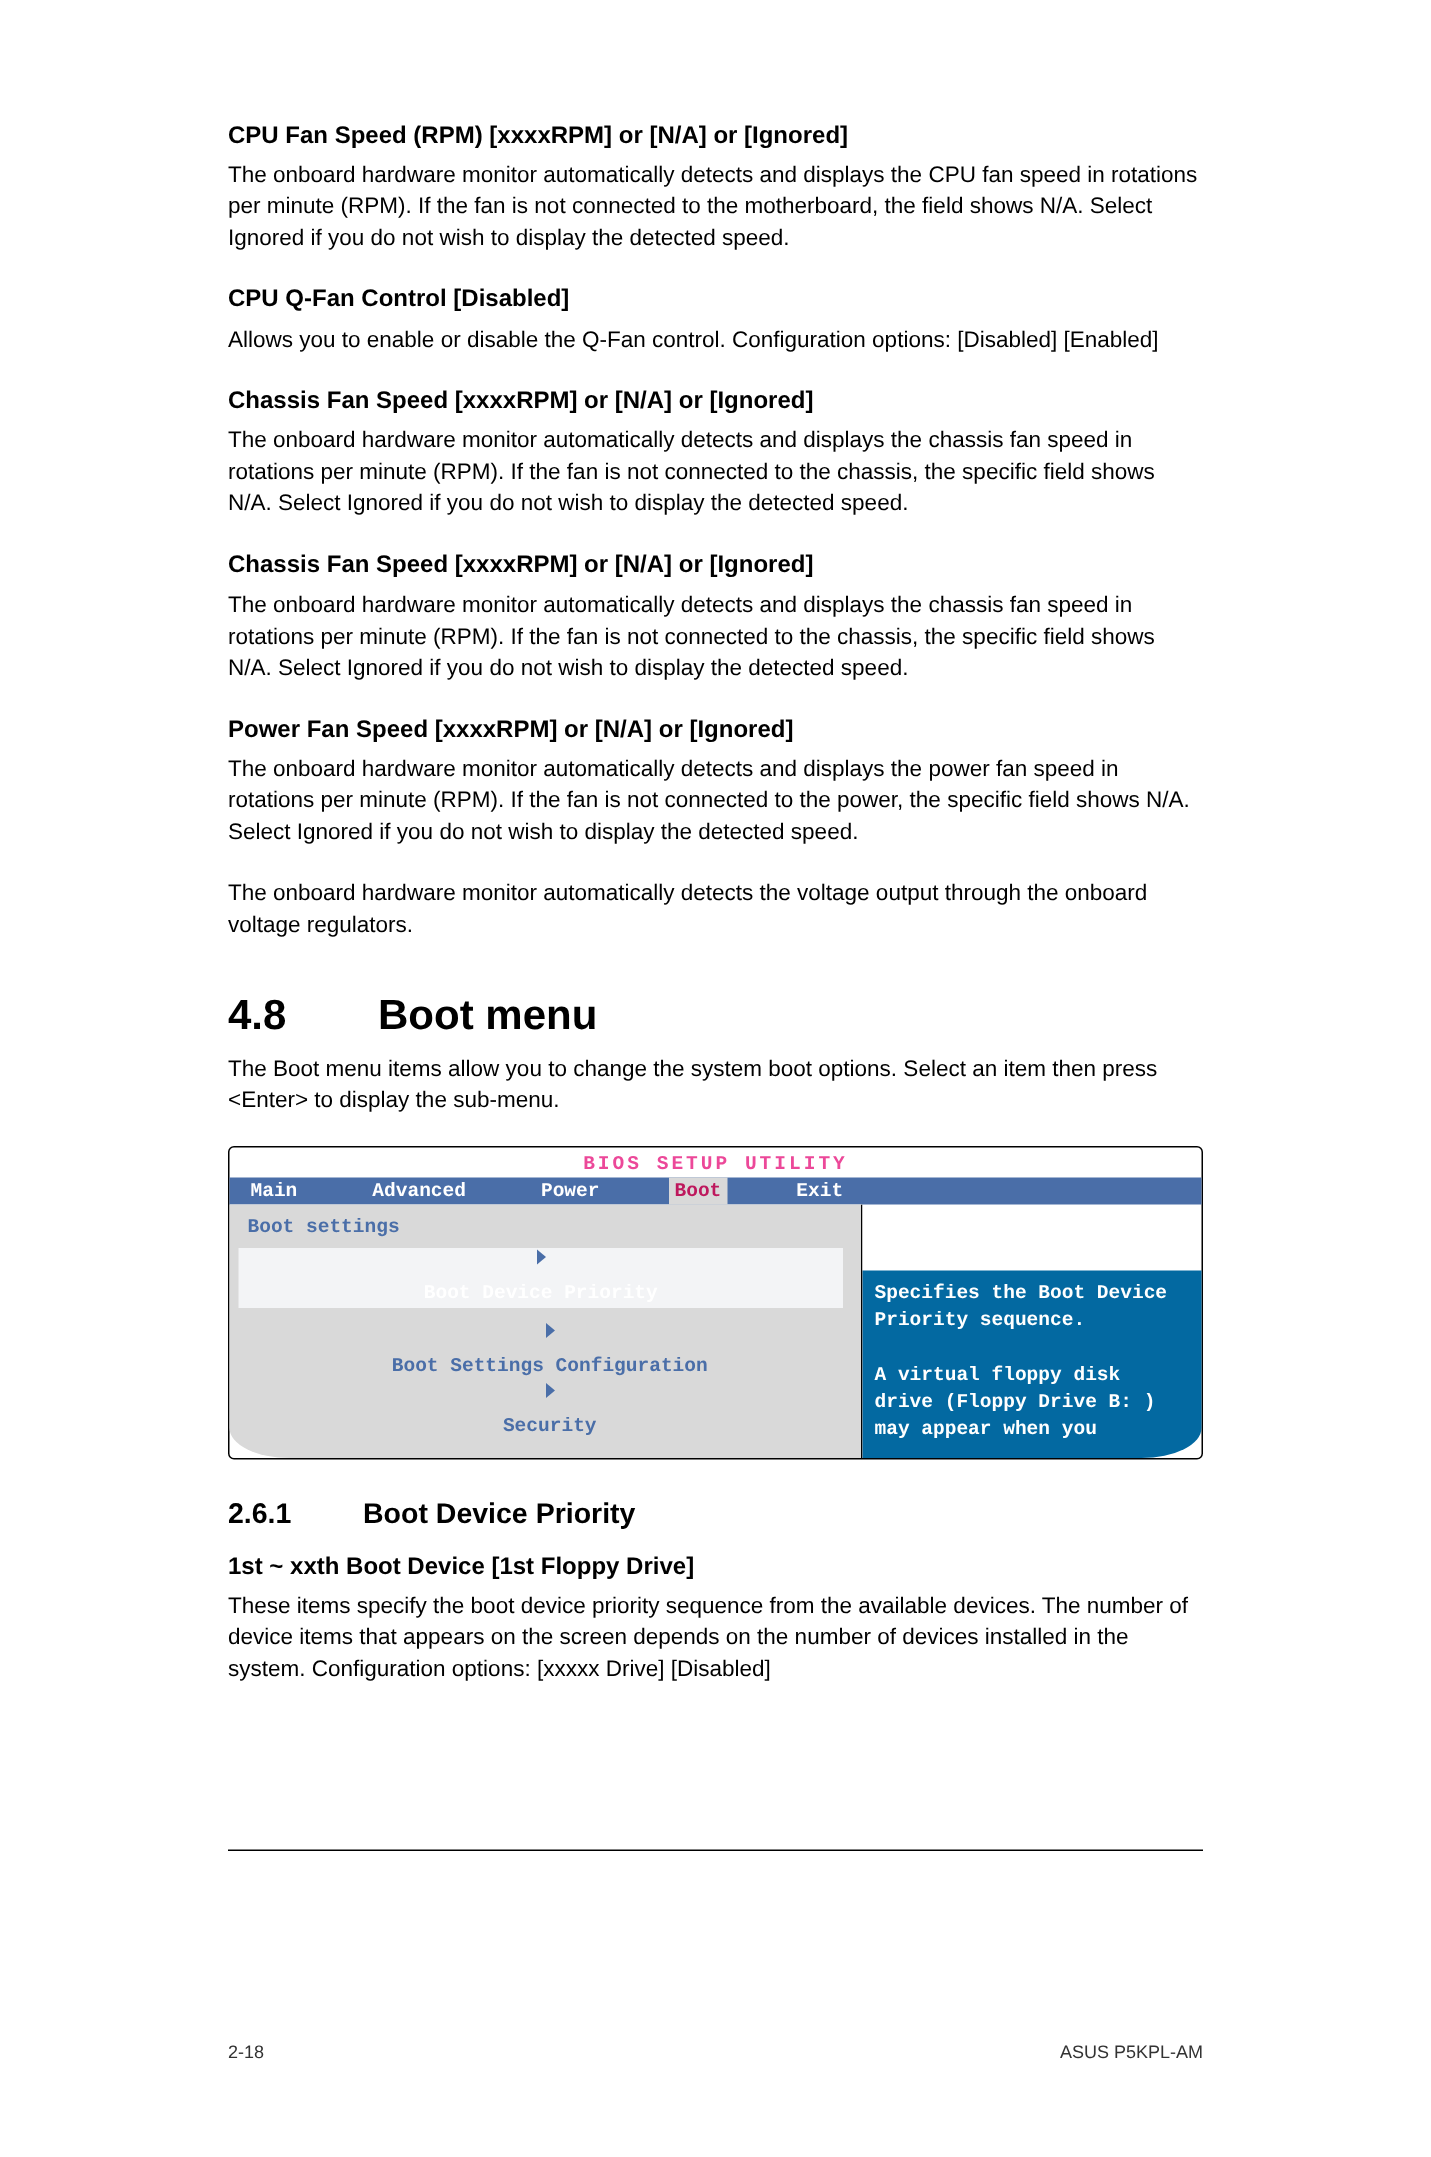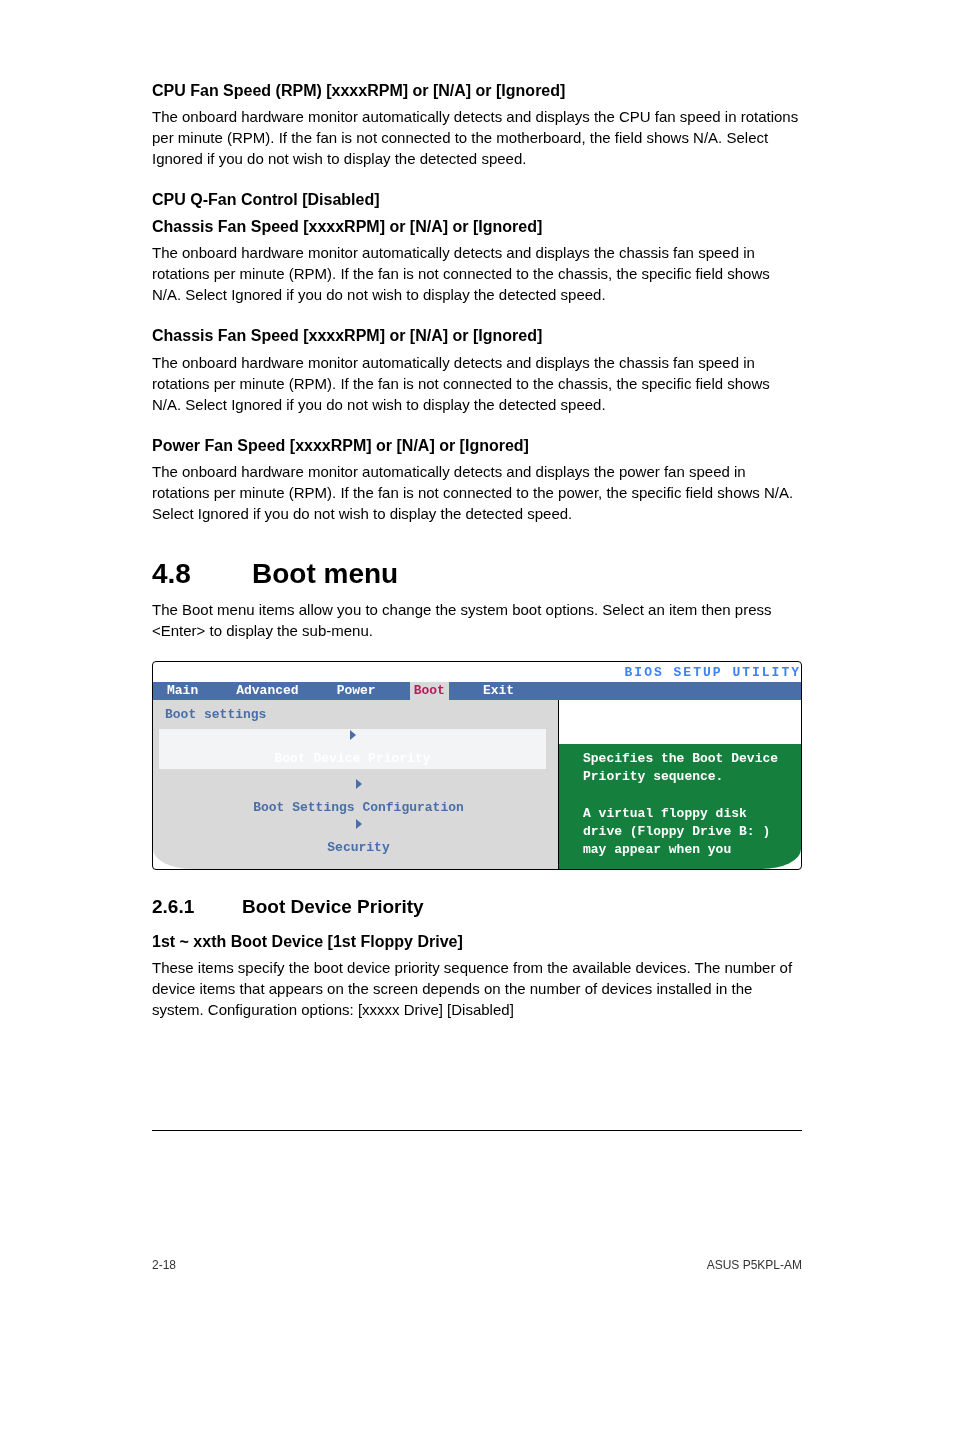--- a/index.html
+++ b/index.html
@@ -49,36 +49,36 @@
   .bios-box {
     border: 1px solid #000;
     border-radius: 4px;
     overflow: visible;
     margin: 14px 0 6px 0;
     position: relative;
     font-family: "Courier New", monospace;
     font-size: 13px;
   }
   .bios-title {
-    text-align: right;
-    color: #3b82f6;
+    text-align: center;
+    color: #ec4899;
     font-weight: bold;
     font-size: 13px;
     padding-top: 2px;
     letter-spacing: 2px;
   }
   .bios-tabs {
     display: flex;
     background: #4a6ea8;
     color: #fff;
     height: 18px;
     align-items: center;
     padding-left: 10px;
     font-weight: bold;
-    gap: 30px;
+    gap: 42px;
   }
   .bios-tab {
     padding: 0 4px;
   }
   .bios-tab.active {
     background: #d9d9d9;
     color: #be185d;
   }
   .bios-body {
     display: flex;
@@ -87,23 +87,23 @@
   .bios-left {
     flex: 1;
     background: #d9d9d9;
     padding: 6px 12px 10px 12px;
     border-right: 1px solid #000;
     border-bottom-left-radius: 40px 20px;
     position: relative;
   }
   .bios-right {
     width: 210px;
-    background: #15803d;
+    background: #0369a1;
     color: #fff;
-    padding: 6px 8px 10px 24px;
+    padding: 6px 8px 10px 8px;
     font-weight: bold;
     white-space: pre-line;
     border-bottom-right-radius: 40px 20px;
   }
   .bios-heading {
     font-weight: bold;
     margin-bottom: 4px;
   }
   .bios-item {
     display: flex;
@@ -140,30 +140,32 @@
 </style>
 </head>
 <body>
 
 <div class="page">
 
   <h3 class="section-title">CPU Fan Speed (RPM) [xxxxRPM] or [N/A] or [Ignored]</h3>
   <p class="body-text">The onboard hardware monitor automatically detects and displays the CPU fan speed in rotations per minute (RPM). If the fan is not connected to the motherboard, the field shows N/A. Select Ignored if you do not wish to display the detected speed.</p>
 
   <h3 class="section-title">CPU Q-Fan Control [Disabled]</h3>
+  <p class="body-text">Allows you to enable or disable the Q-Fan control. Configuration options: [Disabled] [Enabled]</p>
 
   <h3 class="section-title">Chassis Fan Speed [xxxxRPM] or [N/A] or [Ignored]</h3>
   <p class="body-text">The onboard hardware monitor automatically detects and displays the chassis fan speed in rotations per minute (RPM). If the fan is not connected to the chassis, the specific field shows N/A. Select Ignored if you do not wish to display the detected speed.</p>
 
   <h3 class="section-title">Chassis Fan Speed [xxxxRPM] or [N/A] or [Ignored]</h3>
   <p class="body-text">The onboard hardware monitor automatically detects and displays the chassis fan speed in rotations per minute (RPM). If the fan is not connected to the chassis, the specific field shows N/A. Select Ignored if you do not wish to display the detected speed.</p>
 
   <h3 class="section-title">Power Fan Speed [xxxxRPM] or [N/A] or [Ignored]</h3>
   <p class="body-text">The onboard hardware monitor automatically detects and displays the power fan speed in rotations per minute (RPM). If the fan is not connected to the power, the specific field shows N/A. Select Ignored if you do not wish to display the detected speed.</p>
 
+  <p class="body-text">The onboard hardware monitor automatically detects the voltage output through the onboard voltage regulators.</p>
 
   <h2 class="main-heading">
     <span class="num">4.8</span><span>Boot menu</span>
   </h2>
   <p class="body-text">The Boot menu items allow you to change the system boot options. Select an item then press &lt;Enter&gt; to display the sub-menu.</p>
 
   <div class="bios-box">
     <div class="bios-title">BIOS SETUP UTILITY</div>
     <div class="bios-tabs">
       <span class="bios-tab">Main</span>

